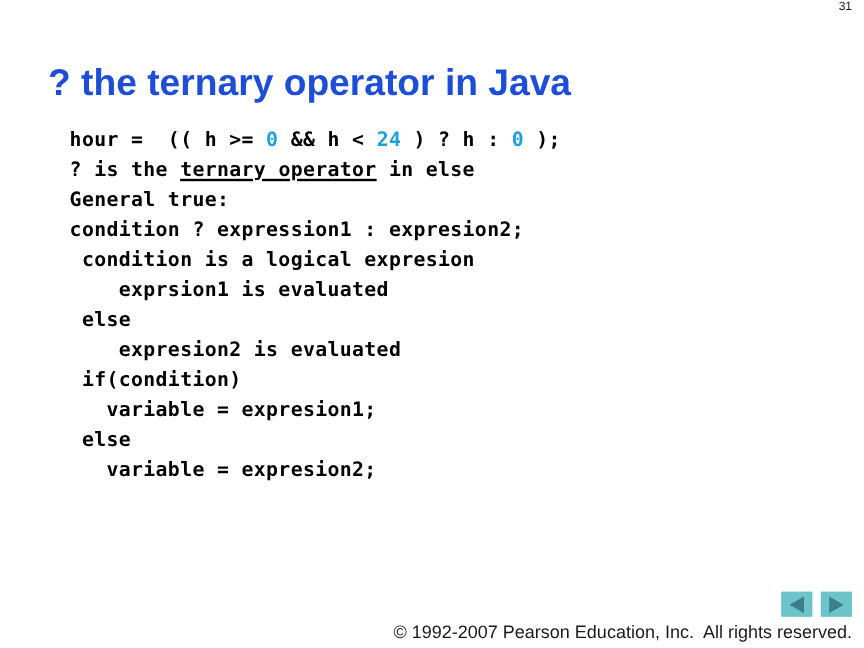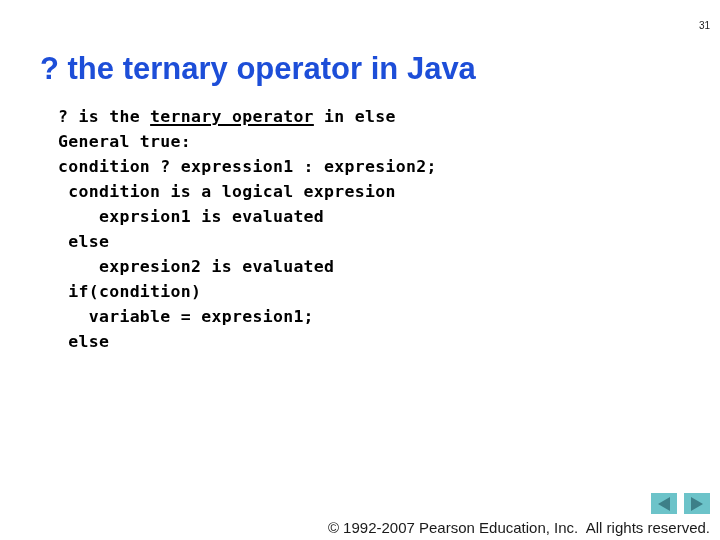--- a/index.html
+++ b/index.html
@@ -17,21 +17,21 @@
   }
   .slide {
     position: absolute;
     inset: 0;
     background: #ffffff;
   }
 
   
   .slide-number {
     position: absolute;
-    top: 20px;
+    top: 0;
     right: 10px;
     font-family: "Liberation Sans", sans-serif;
     font-size: 10px;
     color: #1a1a1a;
     letter-spacing: 0px;
   }
 
   
   .slide-title {
     position: absolute;
@@ -116,30 +116,32 @@
 </head>
 <body>
 
 <div class="slide">
 
   <div class="slide-number">31</div>
 
   <h1 class="slide-title">? the ternary operator in Java</h1>
 
   <div class="code-block" id="code-block">
+      <div class="code-line"><span>hour =  (( h &gt;= </span><span class="lit">0</span><span> &amp;&amp; h &lt; </span><span class="lit">24</span><span> ) ? h : </span><span class="lit">0</span><span> );</span></div>
       <div class="code-line"><span>? is the </span><span class="uline">ternary operator</span><span> in else</span></div>
       <div class="code-line"><span>General true:</span></div>
       <div class="code-line"><span>condition ? expression1 : expresion2;</span></div>
       <div class="code-line"><span> condition is a logical expresion</span></div>
       <div class="code-line"><span>    exprsion1 is evaluated</span></div>
       <div class="code-line"><span> else</span></div>
       <div class="code-line"><span>    expresion2 is evaluated</span></div>
       <div class="code-line"><span> if(condition)</span></div>
       <div class="code-line"><span>   variable = expresion1;</span></div>
       <div class="code-line"><span> else</span></div>
+      <div class="code-line"><span>   variable = expresion2;</span></div>
     </div>
 
   <div class="nav-buttons">
     <div class="nav-btn prev">
       <span class="tri"></span>
     </div>
     <div class="nav-btn next">
       <span class="tri"></span>
     </div>
   </div>

